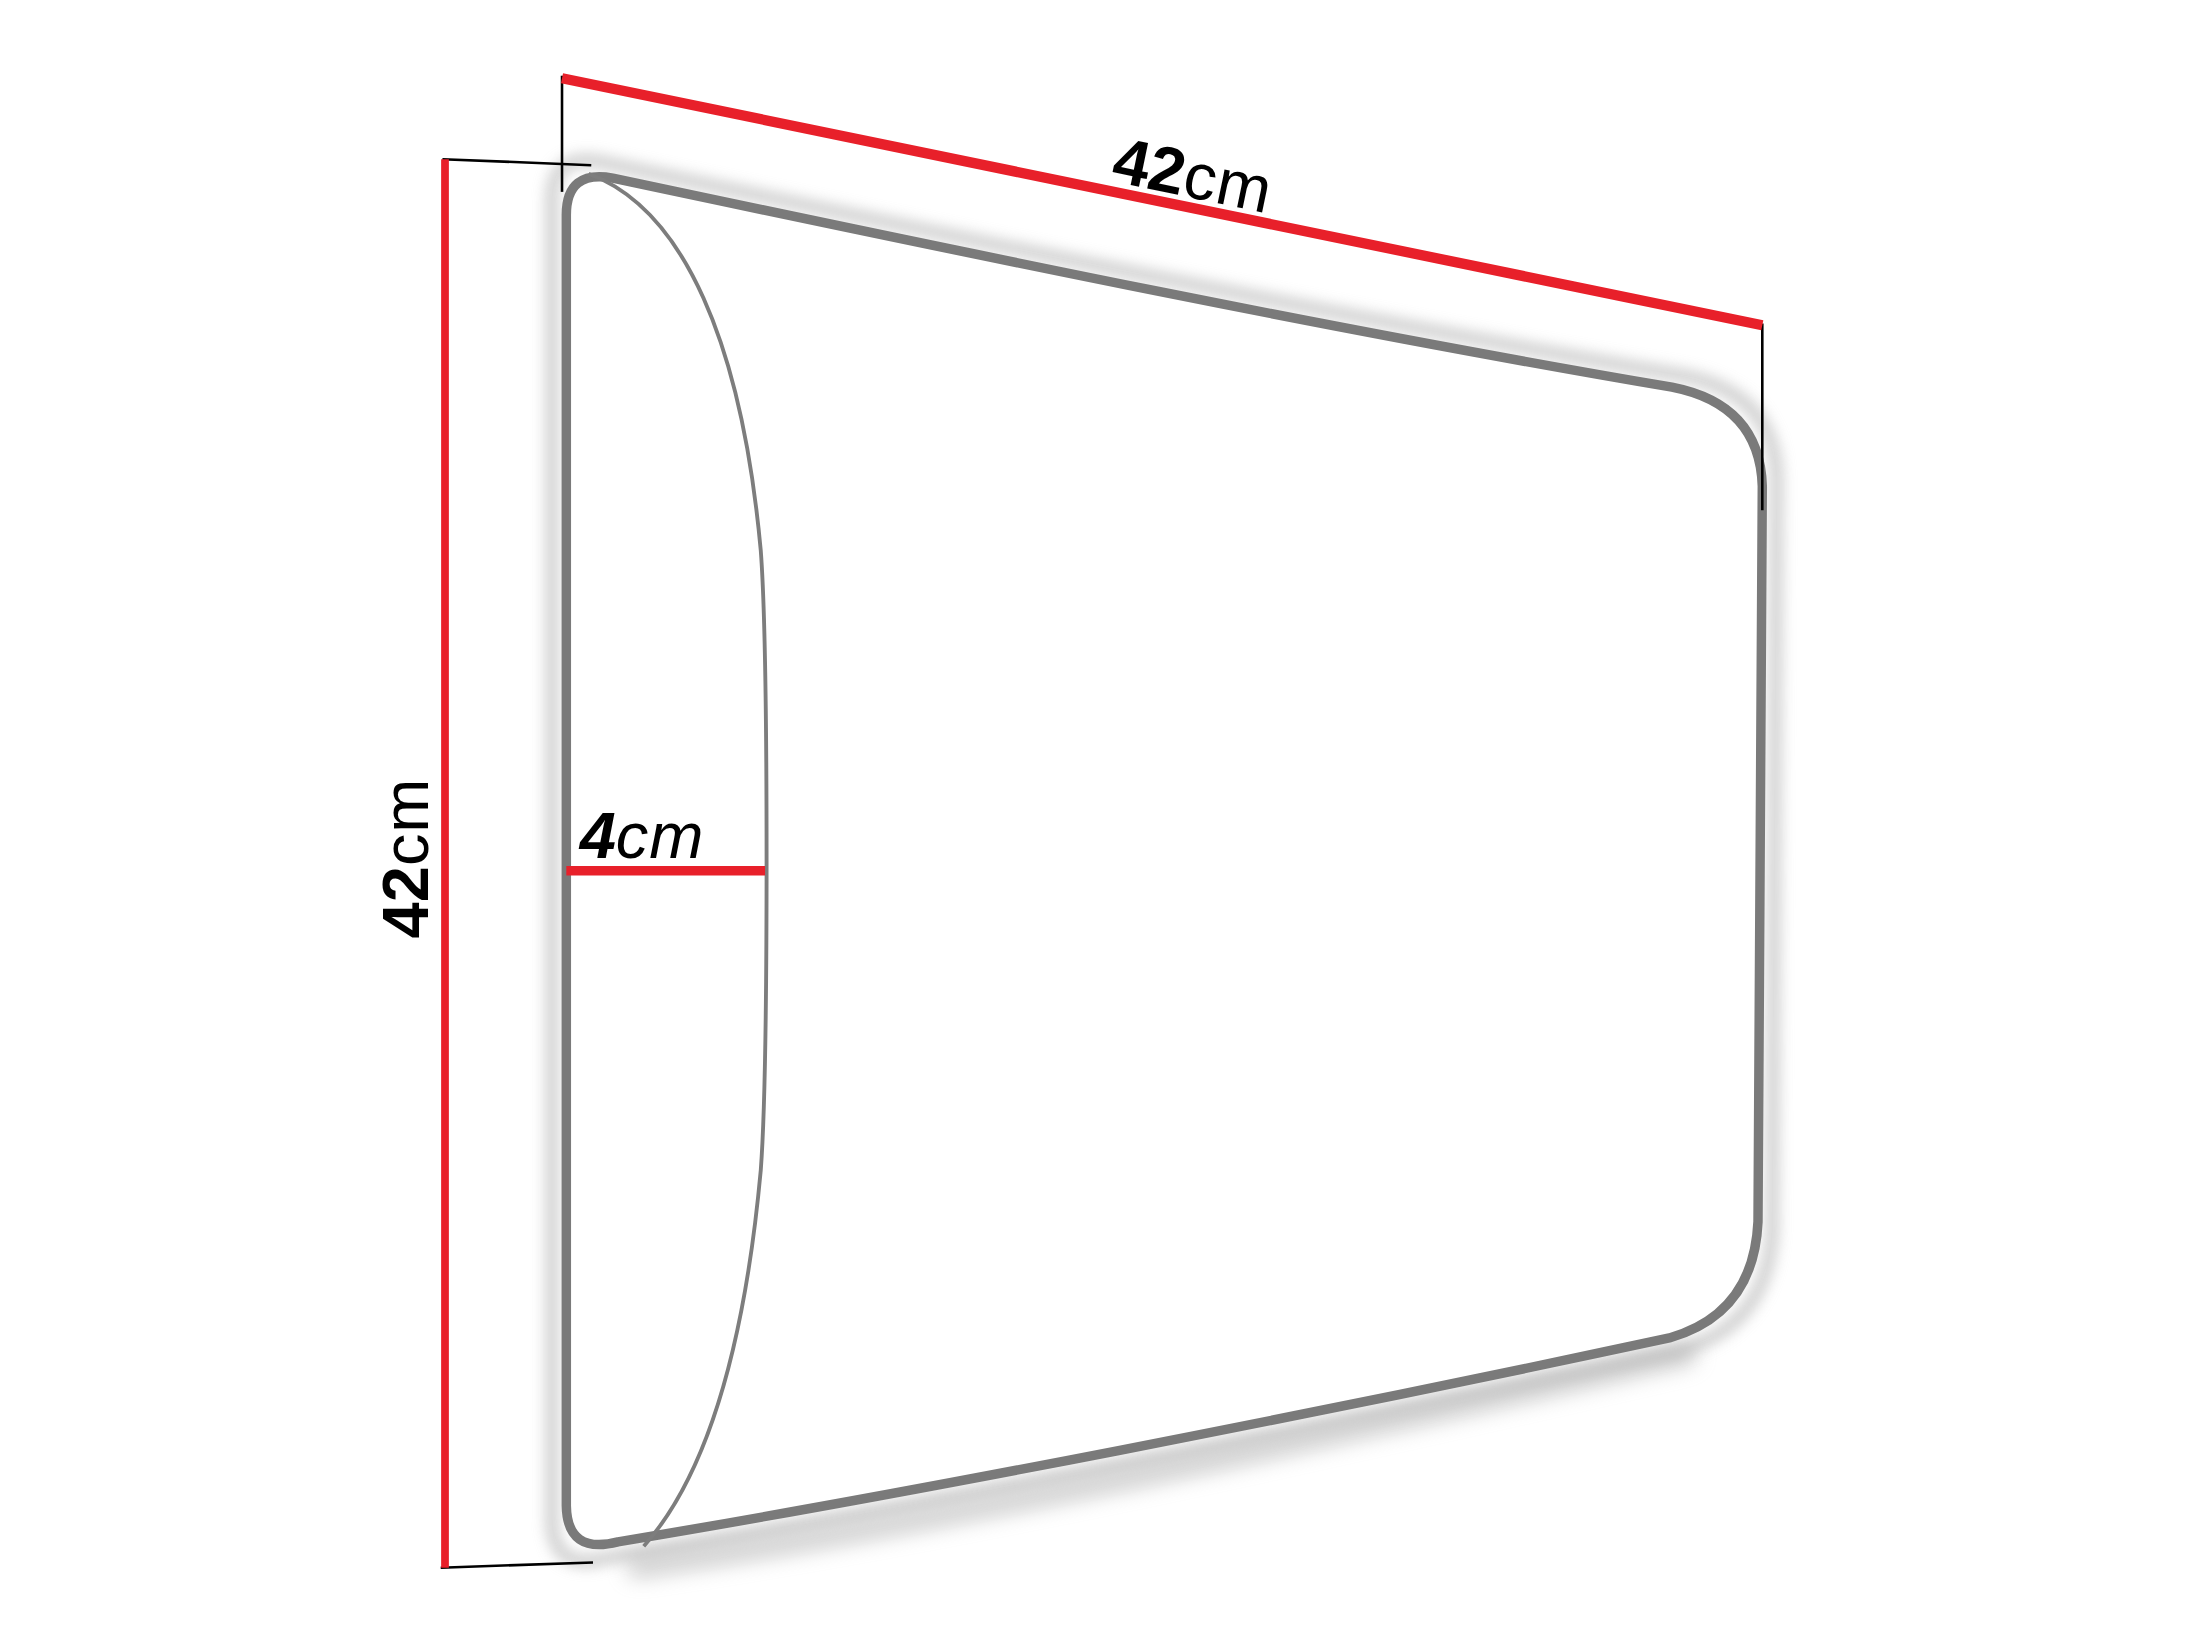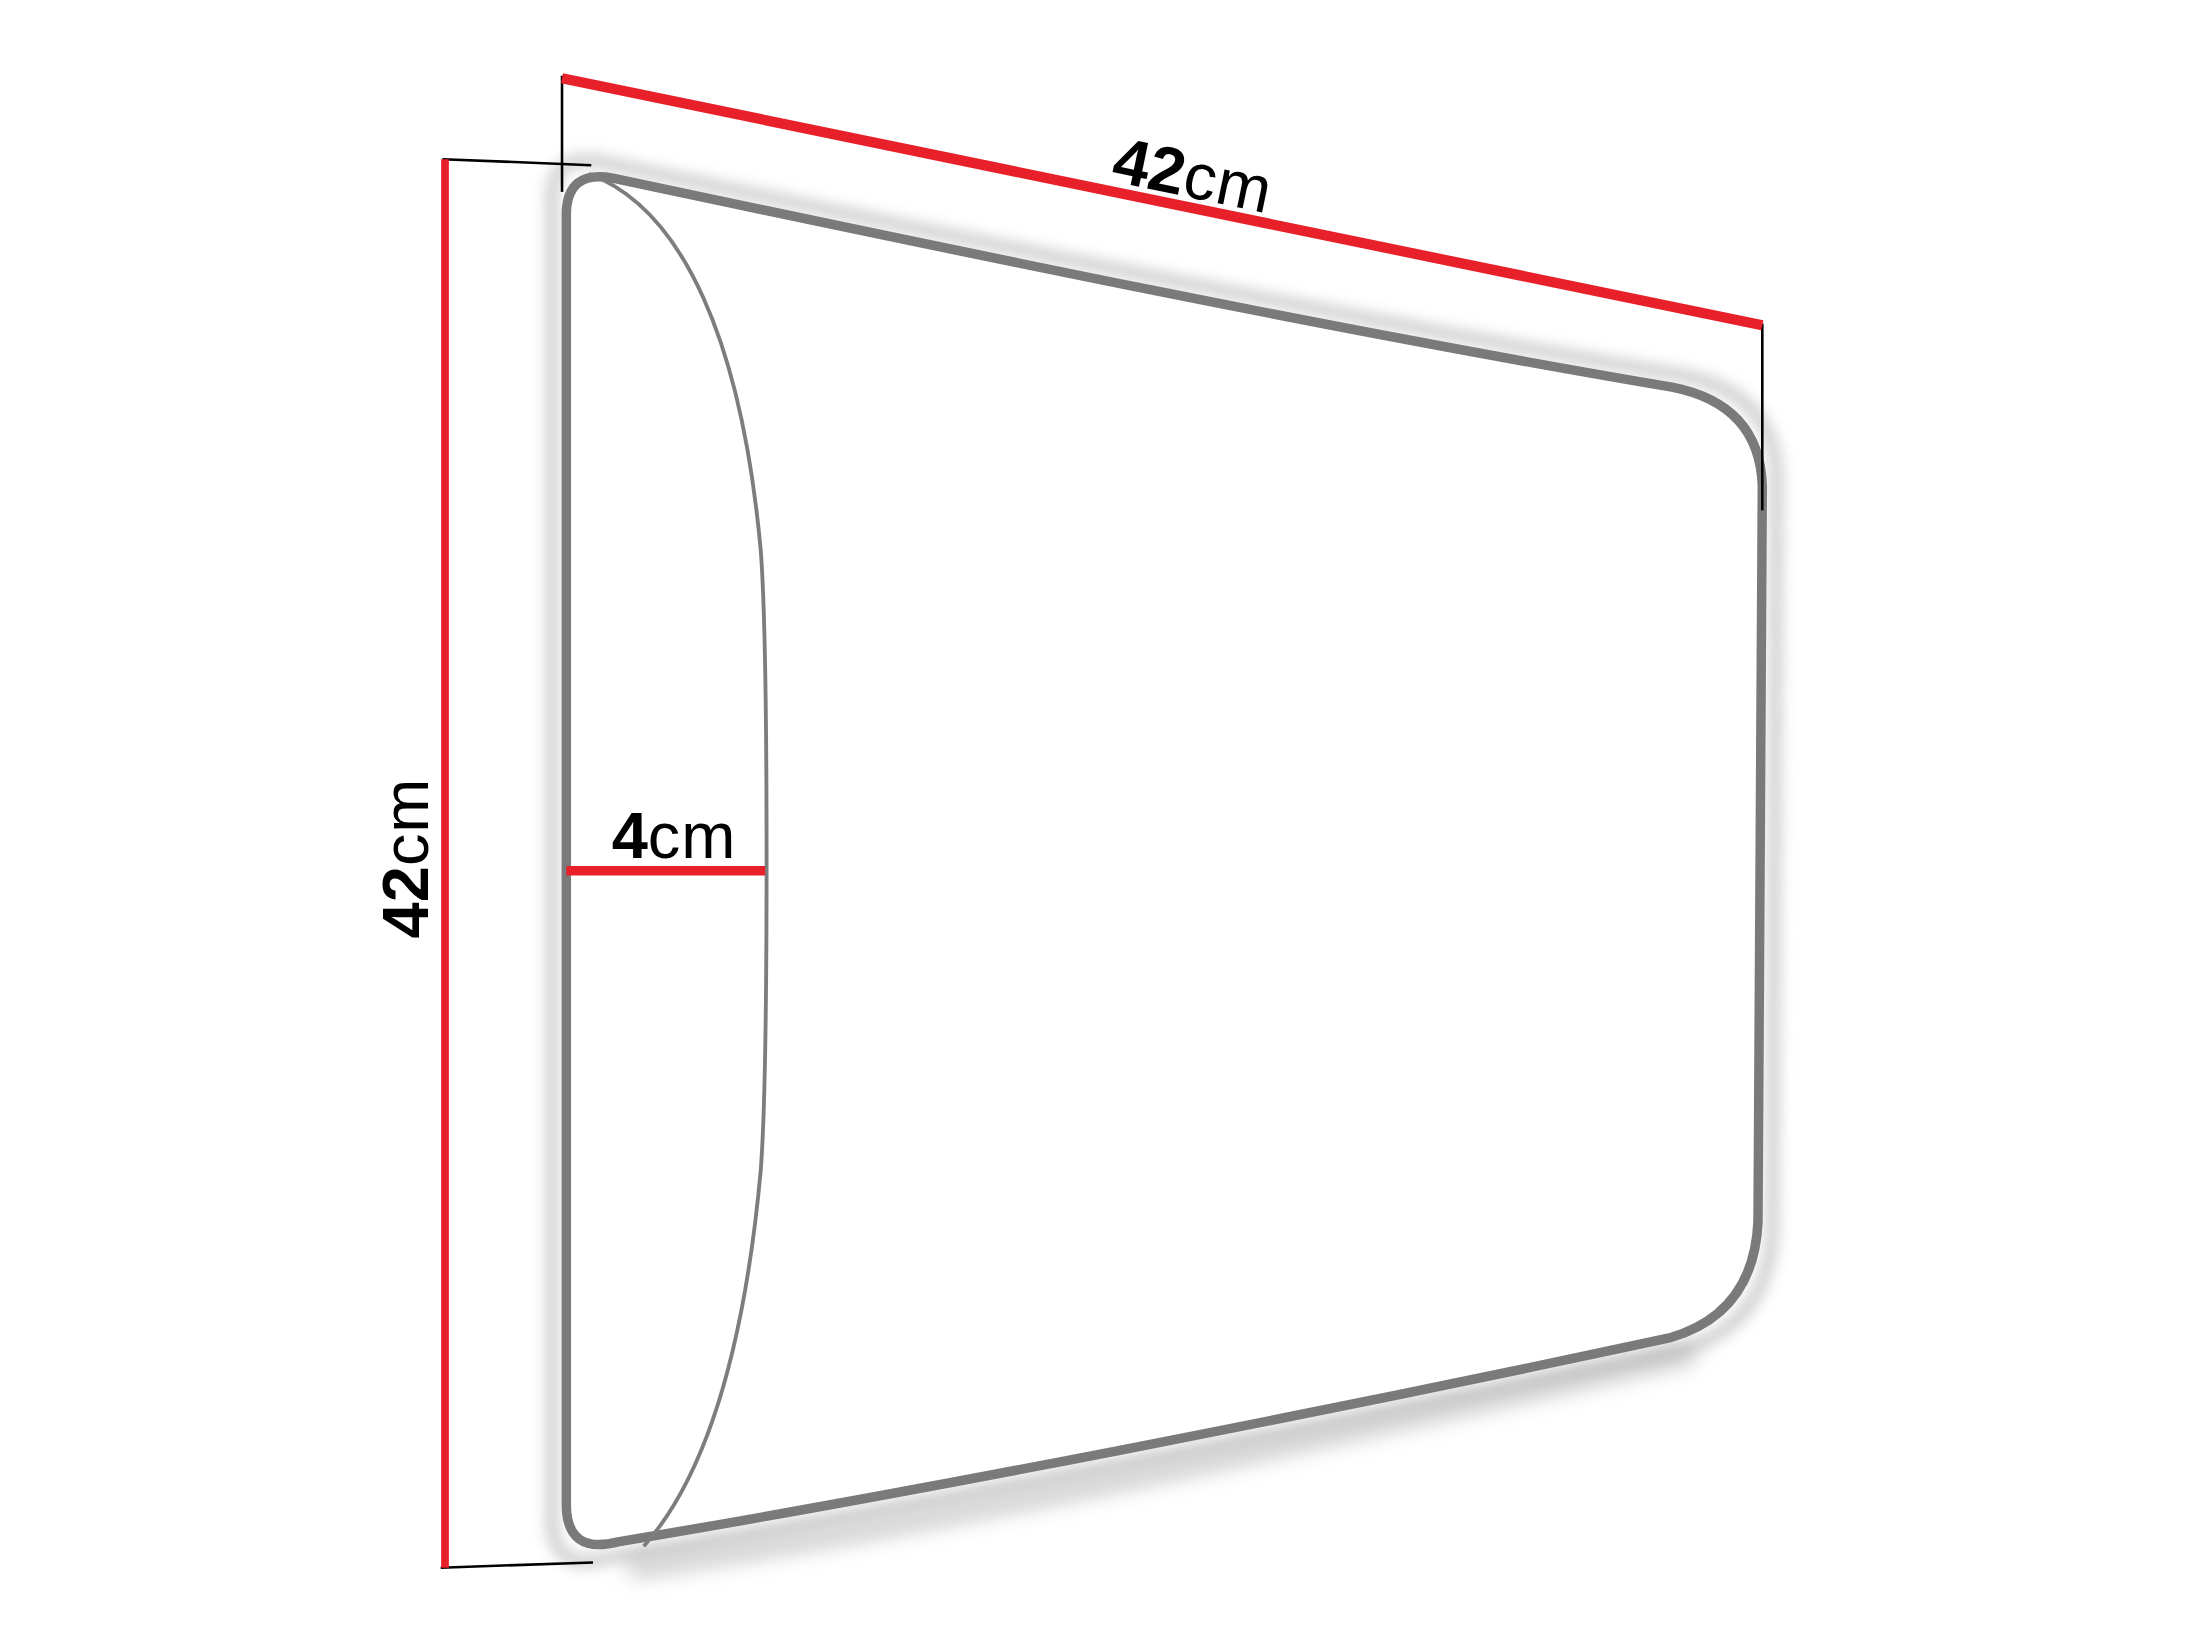--- a/index.html
+++ b/index.html
@@ -28,21 +28,21 @@
     line-height: 1;
     color: #000000;
     white-space: nowrap;
     transform-origin: center center;
     user-select: none;
   }
   .dim-label .val { font-weight: 700; }
   .dim-label .unit { font-weight: 400; letter-spacing: 0.9px; }
   .dim-label.top   { left: 1193px; top: 175px; transform: translate(-50%, -50%) rotate(11.7deg); }
   .dim-label.left  { left: 405px;  top: 858px; transform: translate(-50%, -50%) rotate(-90deg); }
-  .dim-label.depth { left: 674px;  top: 835px; transform: translate(-50%, -50%); }
+  .dim-label.depth { left: 642px;  top: 835px; transform: translate(-50%, -50%); font-style: italic; }
 </style>
 </head>
 <body>
 
 <div class="stage">
 
   <svg viewBox="0 0 2560 1920">
     <defs>
       <filter id="b8" x="-50%" y="-50%" width="200%" height="200%">
         <feGaussianBlur stdDeviation="8"></feGaussianBlur>

